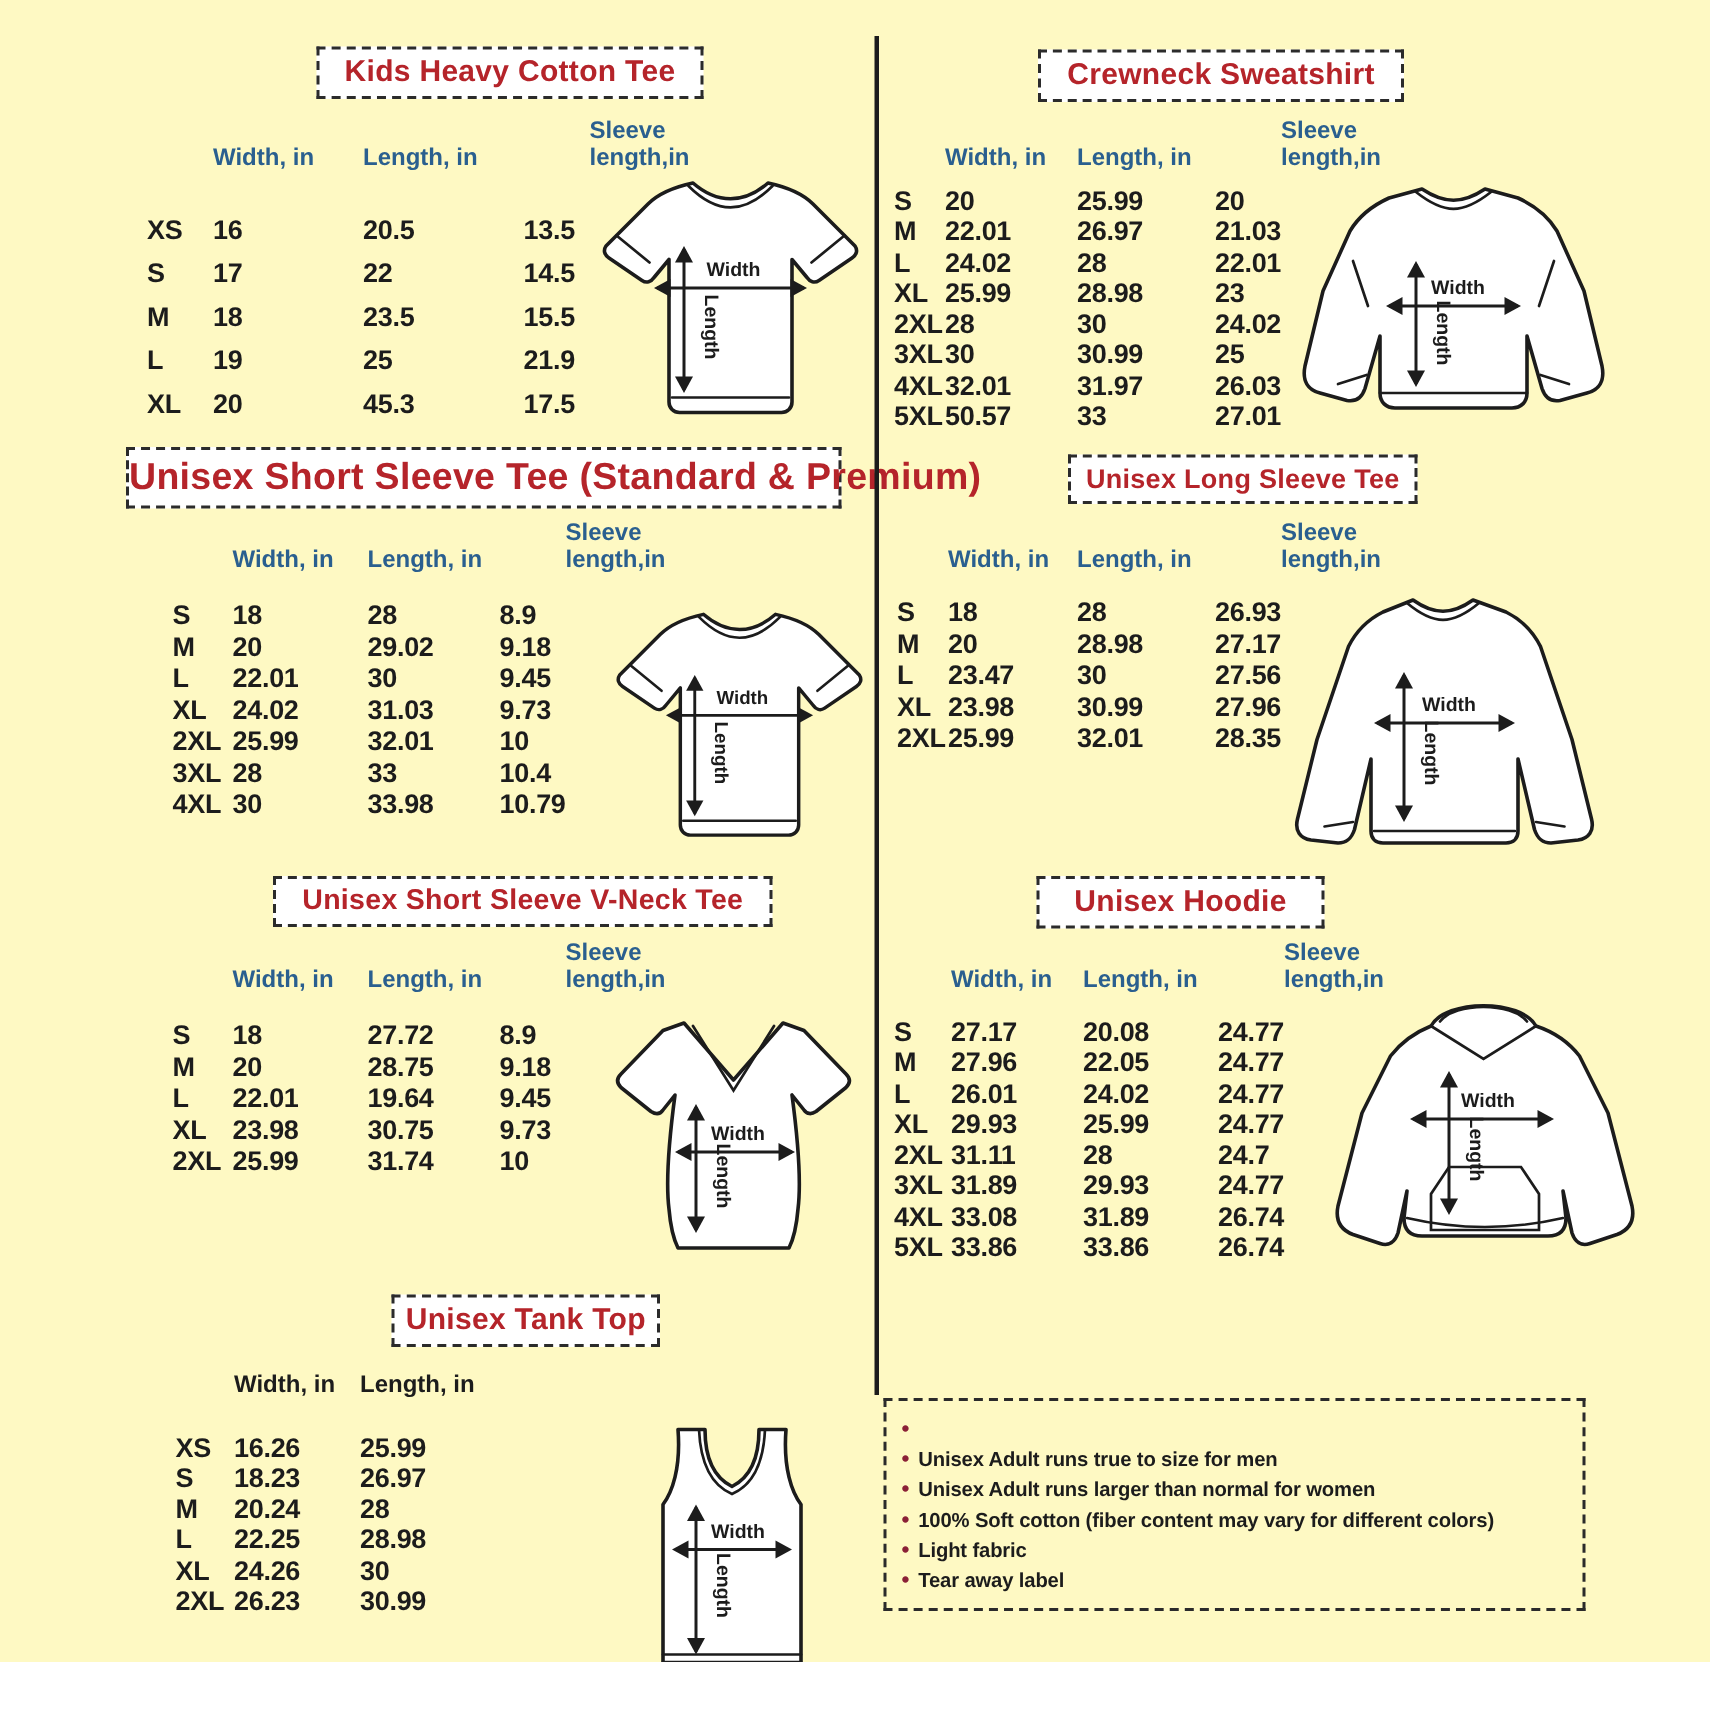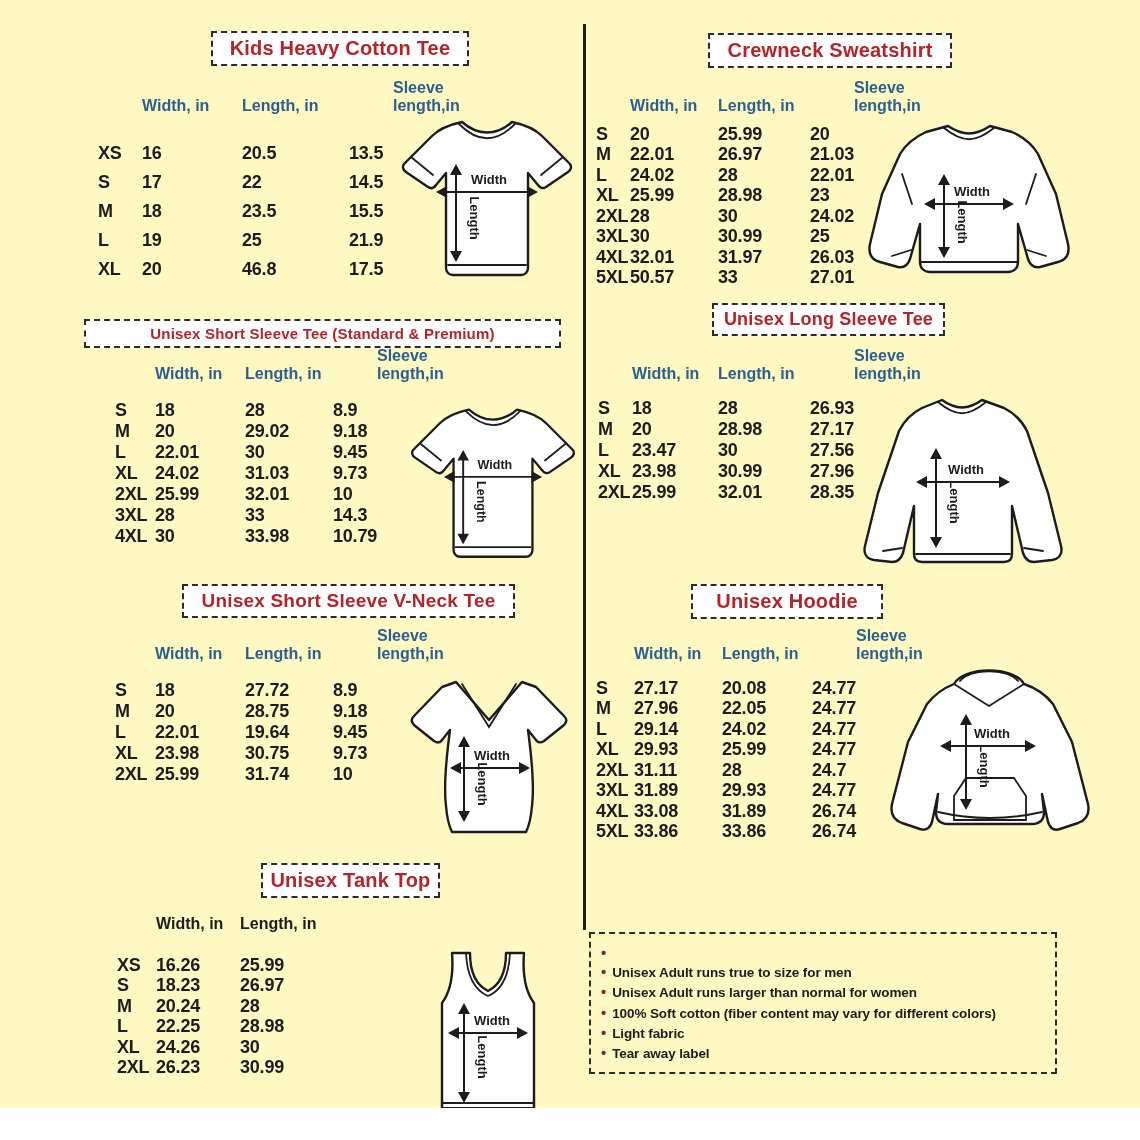--- a/index.html
+++ b/index.html
@@ -28,22 +28,22 @@
   #t3h,#t3b{left:598px;grid-template-columns:34px 86px 92px 88px;}
   #t3h{top:342px;} #t3b{top:398px;grid-auto-rows:21px;}
   #t4h,#t4b{left:115px;grid-template-columns:40px 90px 88px 88px;}
   #t4h{top:622px;} #t4b{top:680px;grid-auto-rows:21px;}
   #t5h,#t5b{left:596px;grid-template-columns:38px 88px 90px 88px;}
   #t5h{top:622px;} #t5b{top:678px;grid-auto-rows:20.5px;}
   #t6h,#t6b{left:117px;grid-template-columns:39px 84px 100px;}
   #t6h{top:902px;height:30px;color:var(--ink);} #t6b{top:955px;grid-auto-rows:20.5px;}
   
   #t0t{left:211px;top:31px;width:254px;}
-  #t1t{left:708px;top:33px;width:240px;}
-  #t2t{left:84px;top:319px;width:473px;font-size:15px;}
+  #t1t{left:692px;top:33px;width:240px;}
+  #t2t{left:84px;top:298px;width:473px;font-size:25px;}
   #t3t{left:712px;top:303px;width:229px;font-size:18px;}
   #t4t{left:182px;top:584px;width:329px;font-size:19px;}
   #t5t{left:691px;top:584px;width:188px;}
   #t6t{left:261px;top:863px;width:175px;}
   
   #divider{position:absolute;left:583px;top:24px;width:3px;height:906px;background:var(--ink);}
   
   .garment{position:absolute;}
   #g0{left:392px;top:110px;width:190px;height:185px;}
   #g1{left:860px;top:116px;width:218px;height:180px;}
@@ -96,21 +96,21 @@
       <span>M</span>
       <span>18</span>
       <span>23.5</span>
       <span>15.5</span>
       <span>L</span>
       <span>19</span>
       <span>25</span>
       <span>21.9</span>
       <span>XL</span>
       <span>20</span>
-      <span>46.8</span>
+      <span>45.3</span>
       <span>17.5</span>
     </div>
 
   <div class="grid head four" id="t1h">
       <span></span>
       <span>Width, in</span>
       <span>Length, in</span>
       <span>Sleeve
 length,in</span>
     </div>
@@ -173,21 +173,21 @@
       <span>24.02</span>
       <span>31.03</span>
       <span>9.73</span>
       <span>2XL</span>
       <span>25.99</span>
       <span>32.01</span>
       <span>10</span>
       <span>3XL</span>
       <span>28</span>
       <span>33</span>
-      <span>14.3</span>
+      <span>10.4</span>
       <span>4XL</span>
       <span>30</span>
       <span>33.98</span>
       <span>10.79</span>
     </div>
 
   <div class="grid head four" id="t3h">
       <span></span>
       <span>Width, in</span>
       <span>Length, in</span>
@@ -257,21 +257,21 @@
   <div class="grid body" id="t5b">
       <span>S</span>
       <span>27.17</span>
       <span>20.08</span>
       <span>24.77</span>
       <span>M</span>
       <span>27.96</span>
       <span>22.05</span>
       <span>24.77</span>
       <span>L</span>
-      <span>29.14</span>
+      <span>26.01</span>
       <span>24.02</span>
       <span>24.77</span>
       <span>XL</span>
       <span>29.93</span>
       <span>25.99</span>
       <span>24.77</span>
       <span>2XL</span>
       <span>31.11</span>
       <span>28</span>
       <span>24.7</span>

